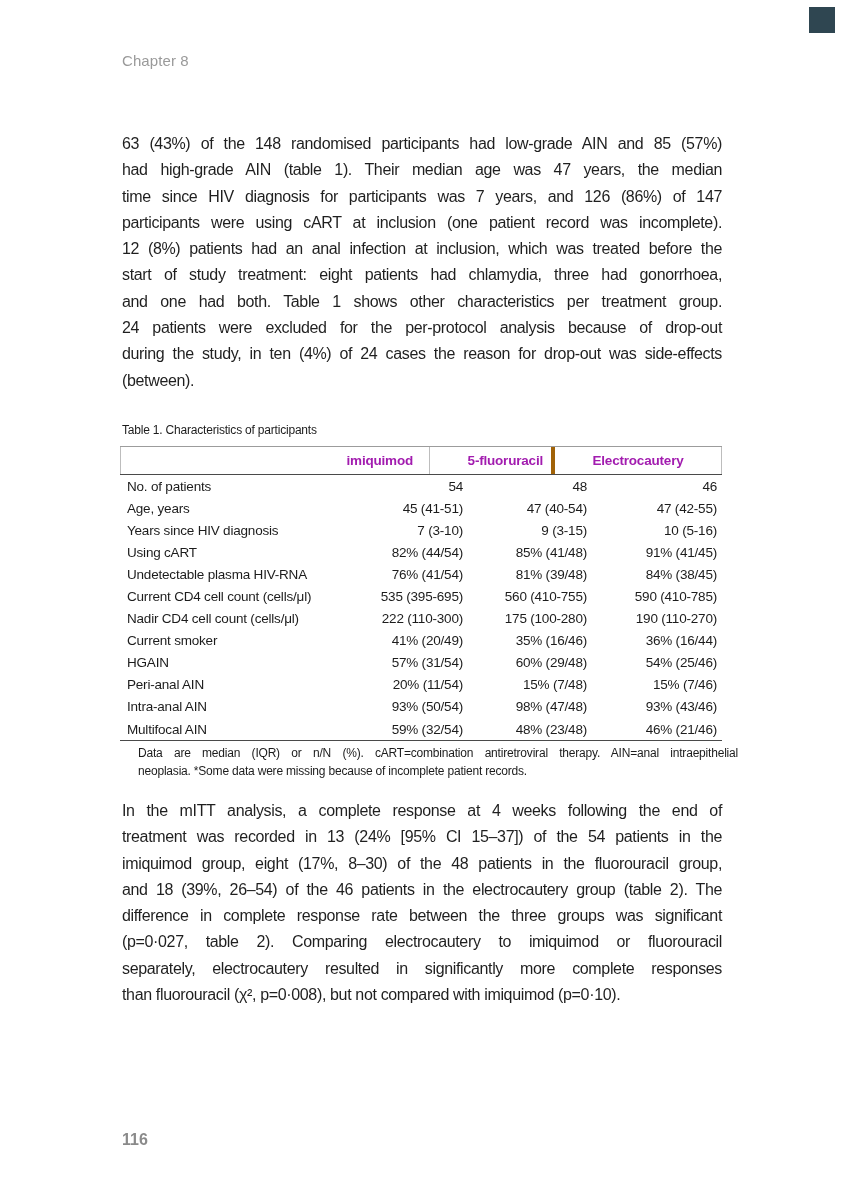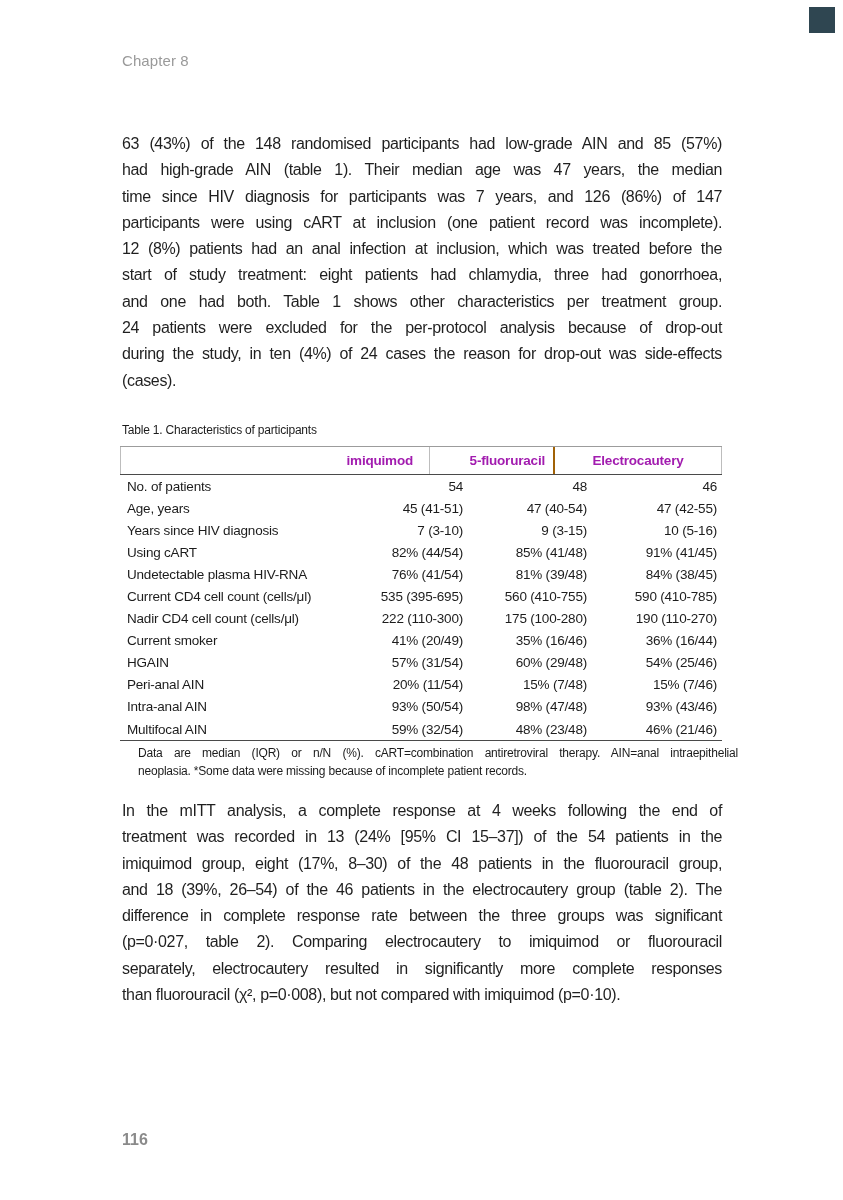--- a/index.html
+++ b/index.html
@@ -37,21 +37,21 @@
   }
   .thead-row{
     display:flex;align-items:center;height:29px;
     border-top:1px solid #9c9c9c;
     border-bottom:1.5px solid #4a4a4a;
     font-weight:700;color:#a21caf;
     box-sizing:border-box;
   }
   .th{box-sizing:border-box;height:100%;display:flex;align-items:center;}
   .th-spacer{width:310px;justify-content:flex-end;padding-right:16px;border-left:1px solid #bdbdbd;border-right:1px solid #bdbdbd;}
-  .th-col2{width:125px;justify-content:flex-end;padding-right:8px;border-right:2px solid #a16207;}
+  .th-col2{width:125px;justify-content:flex-end;padding-right:8px;border-right:4px solid #a16207;}
   .th-col3{flex:1;justify-content:center;border-right:1px solid #bdbdbd;}
   .tbody{border-bottom:1.5px solid #4a4a4a;}
   .trow{display:flex;height:22.1px;align-items:center;}
   .tlabel{flex:1;padding-left:7px;}
   .tval{box-sizing:border-box;text-align:right;}
   .tval.v0{width:125px;padding-right:8px;}
   .tval.v1{width:124px;padding-right:8px;}
   .tval.v2{width:127px;padding-right:5px;}
   .footnote{
     position:absolute;left:122px;top:744px;width:600px;
@@ -74,21 +74,21 @@
   <div class="para para-1">
       <div class="tline">63 (43%) of the 148 randomised participants had low-grade AIN and 85 (57%)</div>
       <div class="tline">had high-grade AIN (table 1). Their median age was 47 years, the median</div>
       <div class="tline">time since HIV diagnosis for participants was 7 years, and 126 (86%) of 147</div>
       <div class="tline">participants were using cART at inclusion (one patient record was incomplete).</div>
       <div class="tline">12 (8%) patients had an anal infection at inclusion, which was treated before the</div>
       <div class="tline">start of study treatment: eight patients had chlamydia, three had gonorrhoea,</div>
       <div class="tline">and one had both. Table 1 shows other characteristics per treatment group.</div>
       <div class="tline">24 patients were excluded for the per-protocol analysis because of drop-out</div>
       <div class="tline">during the study, in ten (4%) of 24 cases the reason for drop-out was side-effects</div>
-      <div class="tline last">(cases).</div>
+      <div class="tline last">(between).</div>
     </div>
 
   <div class="table-caption">
     <span>Table 1.</span>
     <span> </span>
     <span>Characteristics of participants</span>
   </div>
 
   <div class="data-table">
     <div class="thead-row">

